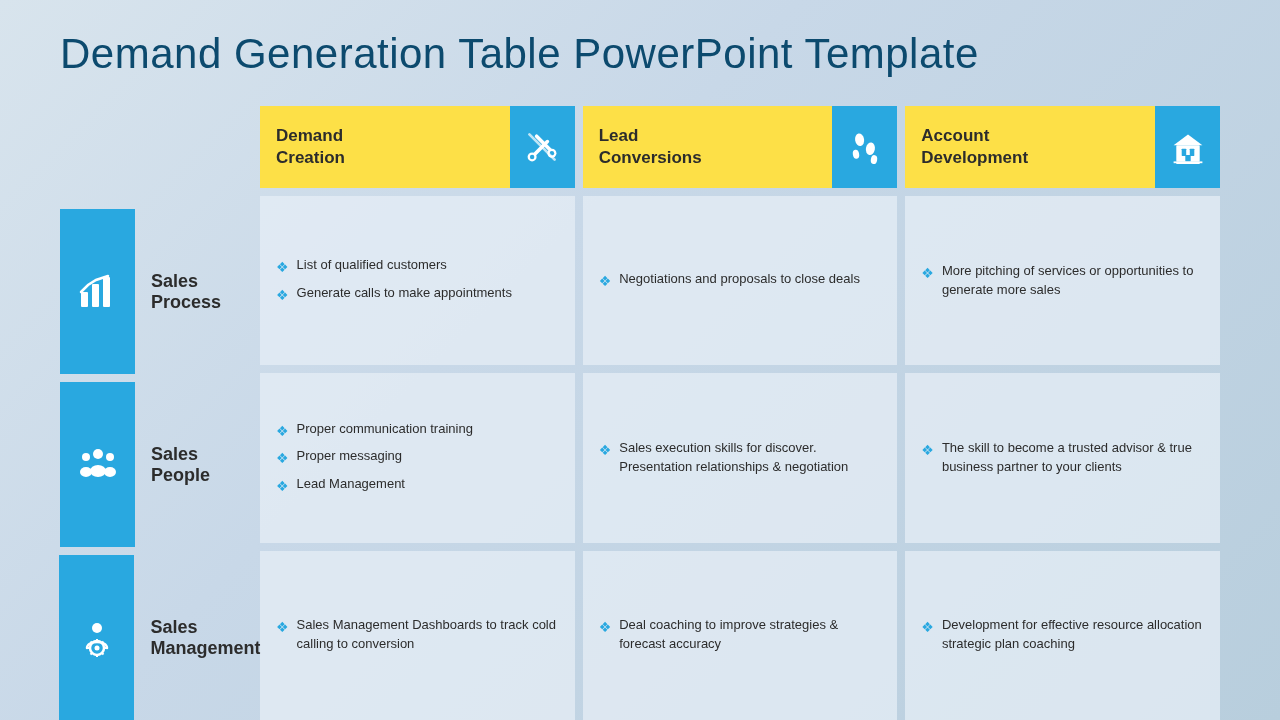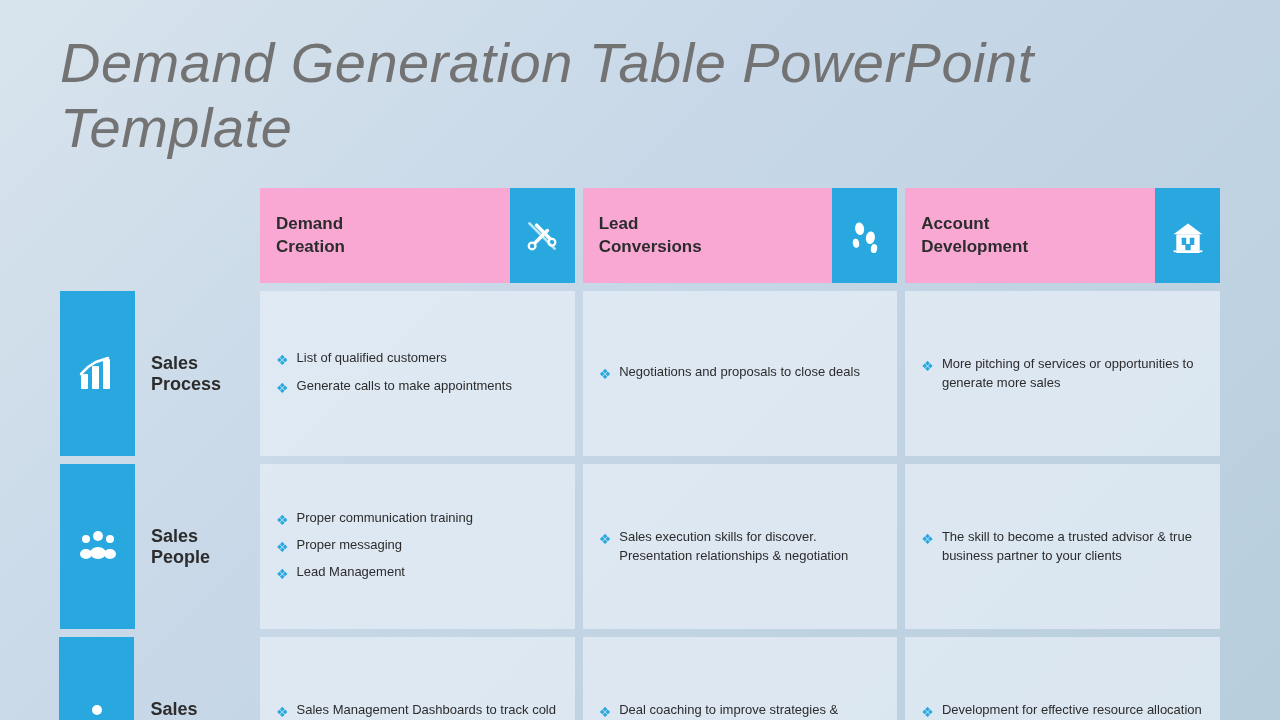--- a/index.html
+++ b/index.html
@@ -21,26 +21,25 @@
 
     .container {
       position: relative;
       z-index: 1;
       width: 1280px;
       height: 720px;
       padding: 30px 60px 20px 60px;
     }
 
     .page-title {
-      font-size: 56px;
+      font-size: 42px;
       font-weight: 300;
-      color: #737373;
+      color: #0c4a6e;
       margin-bottom: 28px;
       letter-spacing: 0.5px;
-      font-style: italic;
     }
 
     .main-table {
       display: flex;
       width: 100%;
       gap: 0;
     }
 
     
     .row-labels {
@@ -95,24 +94,24 @@
 
     .data-column {
       flex: 1;
       display: flex;
       flex-direction: column;
       gap: 8px;
     }
 
     
     .col-header {
-      height: 95px;
+      height: 82px;
       display: flex;
       align-items: stretch;
-      background: #f9a8d4;
+      background: #fde047;
     }
 
     .col-header-text-area {
       flex: 1;
       display: flex;
       align-items: center;
       padding: 0 16px;
     }
 
     .col-header-title {

